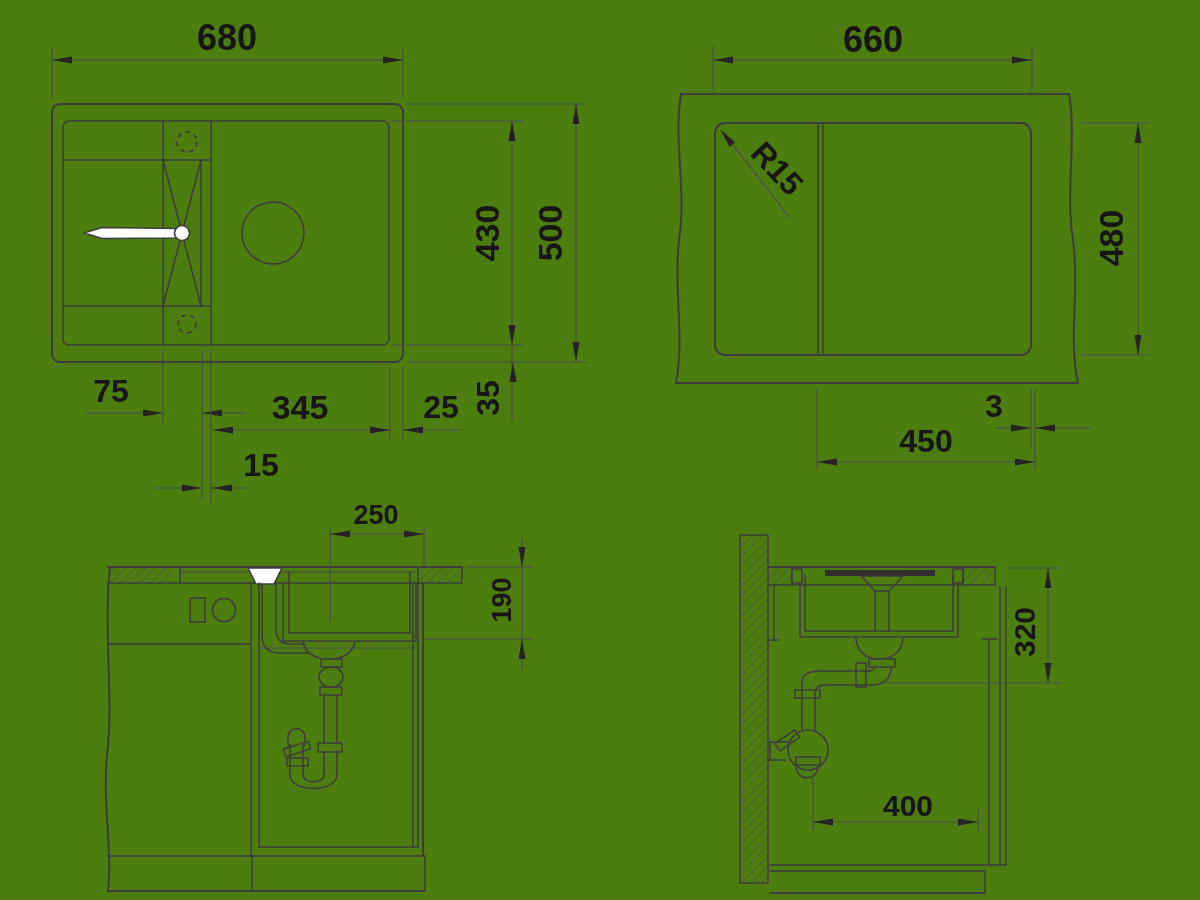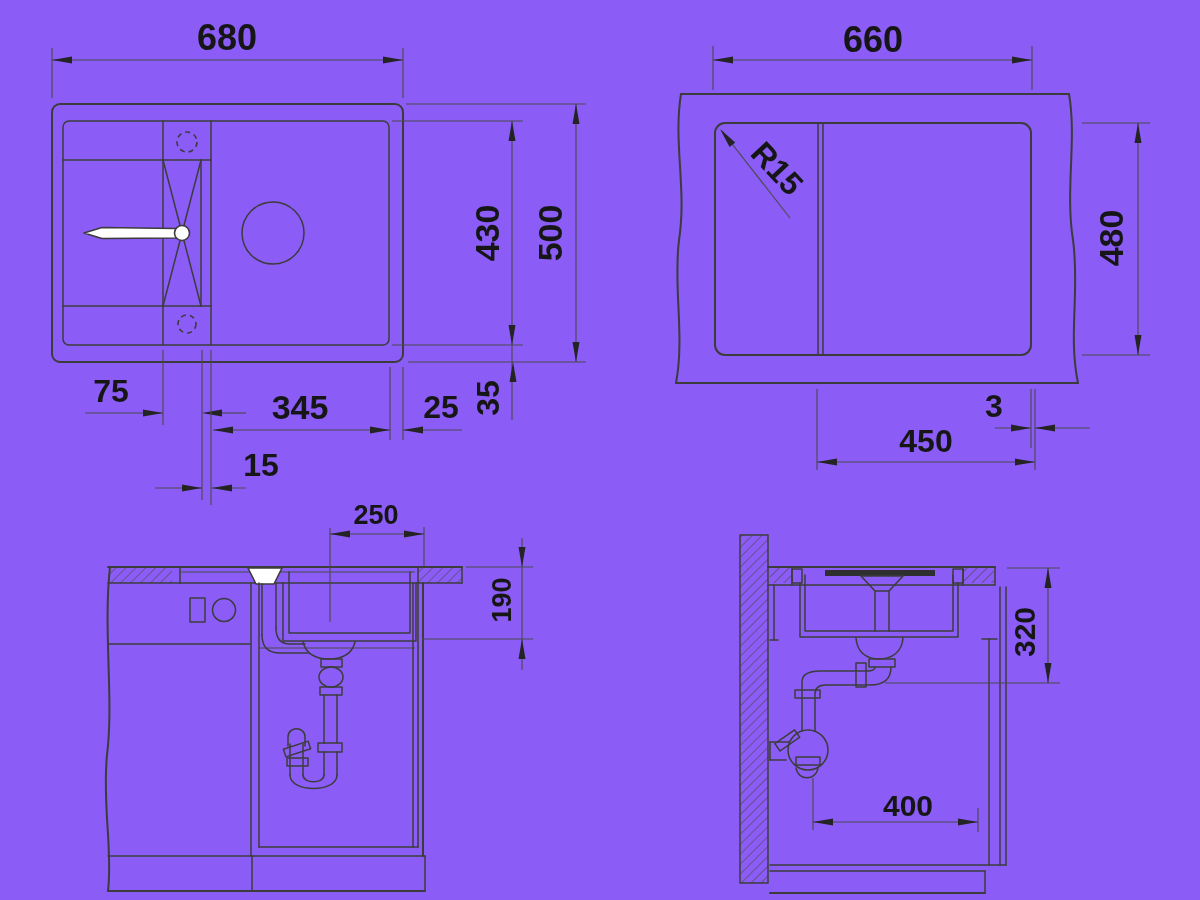--- a/index.html
+++ b/index.html
@@ -1,16 +1,16 @@
 <!DOCTYPE html>
 <html><head>
 <meta charset="utf-8">
 <style>
   html,body{margin:0;padding:0;background:#ffffff}
-  .stage{width:1200px;height:900px;background:#8b5cf6;position:relative}
+  .stage{width:1200px;height:900px;background:#4d7c0f;position:relative}
   svg{display:block}
   .o  {fill:none;stroke:#3c3c3c;stroke-width:2;stroke-linecap:round;stroke-linejoin:round}
   .m  {fill:none;stroke:#3c3c3c;stroke-width:1.5;stroke-linecap:round;stroke-linejoin:round}
   .t  {fill:none;stroke:#4a4a4a;stroke-width:1.1;stroke-linecap:butt}
   .w  {fill:#ffffff;stroke:#3c3c3c;stroke-width:1.6;stroke-linejoin:round}
   .dash{fill:none;stroke:#3c3c3c;stroke-width:1.6;stroke-dasharray:5 4}
   .ar {fill:#242424;stroke:none}
   .dk {fill:#2f2f2f;stroke:none}
   text{font-family:"Liberation Sans","DejaVu Sans",sans-serif;font-weight:700;fill:#161616;text-anchor:middle}
   .f36{font-size:36px}.f34{font-size:34px}.f32{font-size:32px}.f30{font-size:30px}.f27{font-size:27px}

